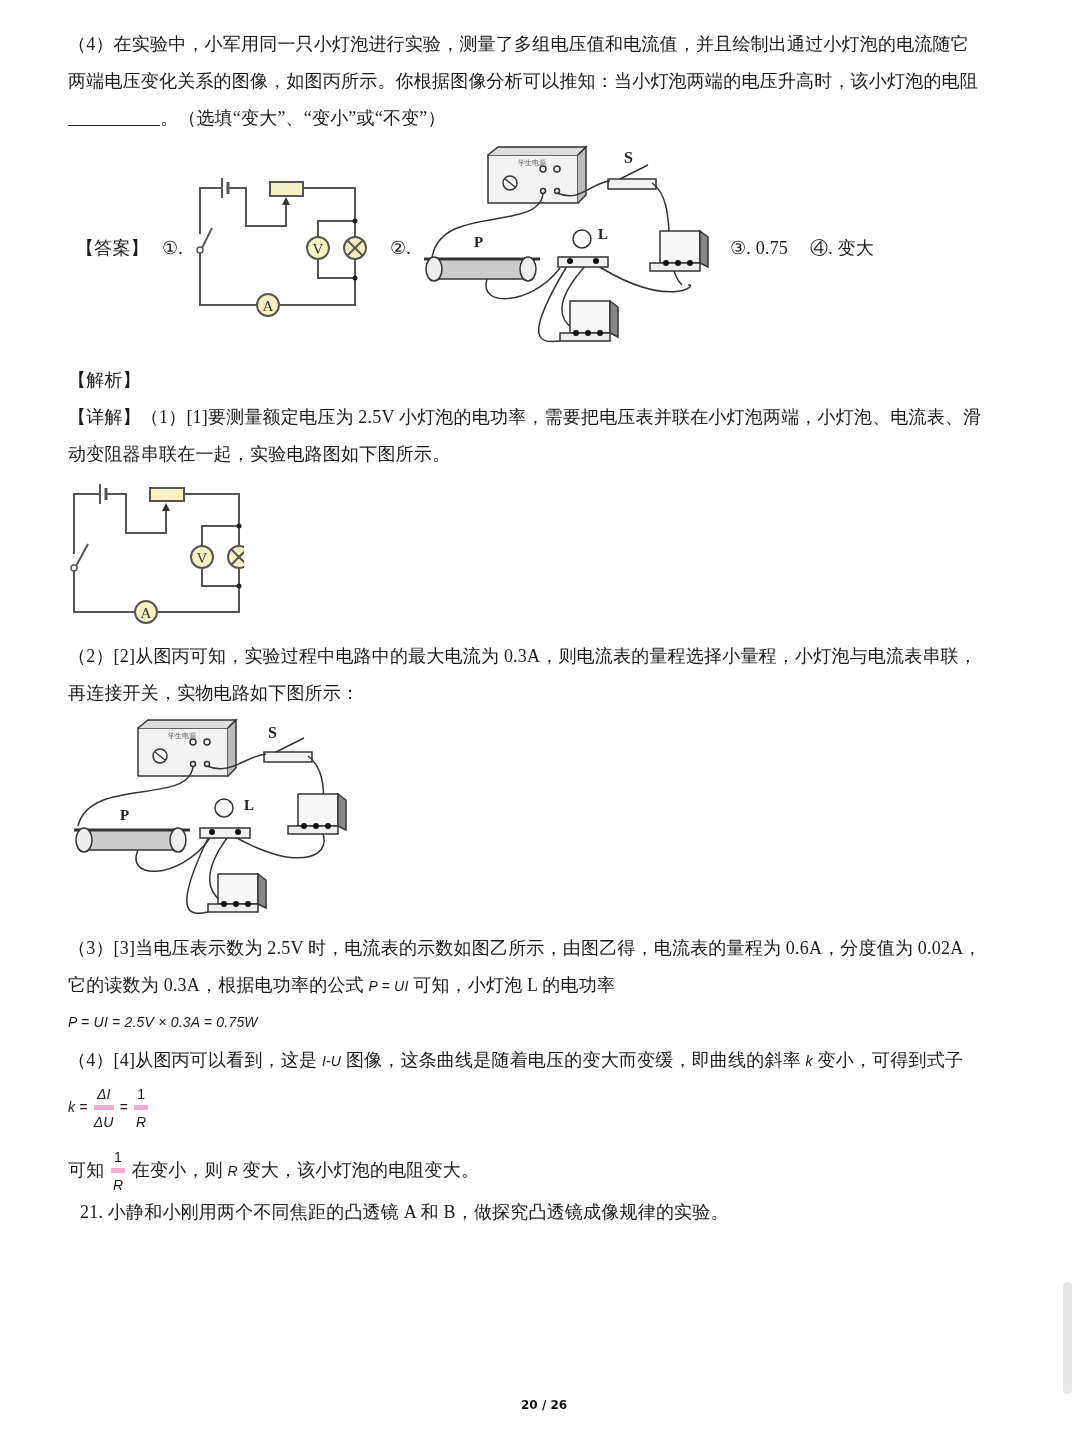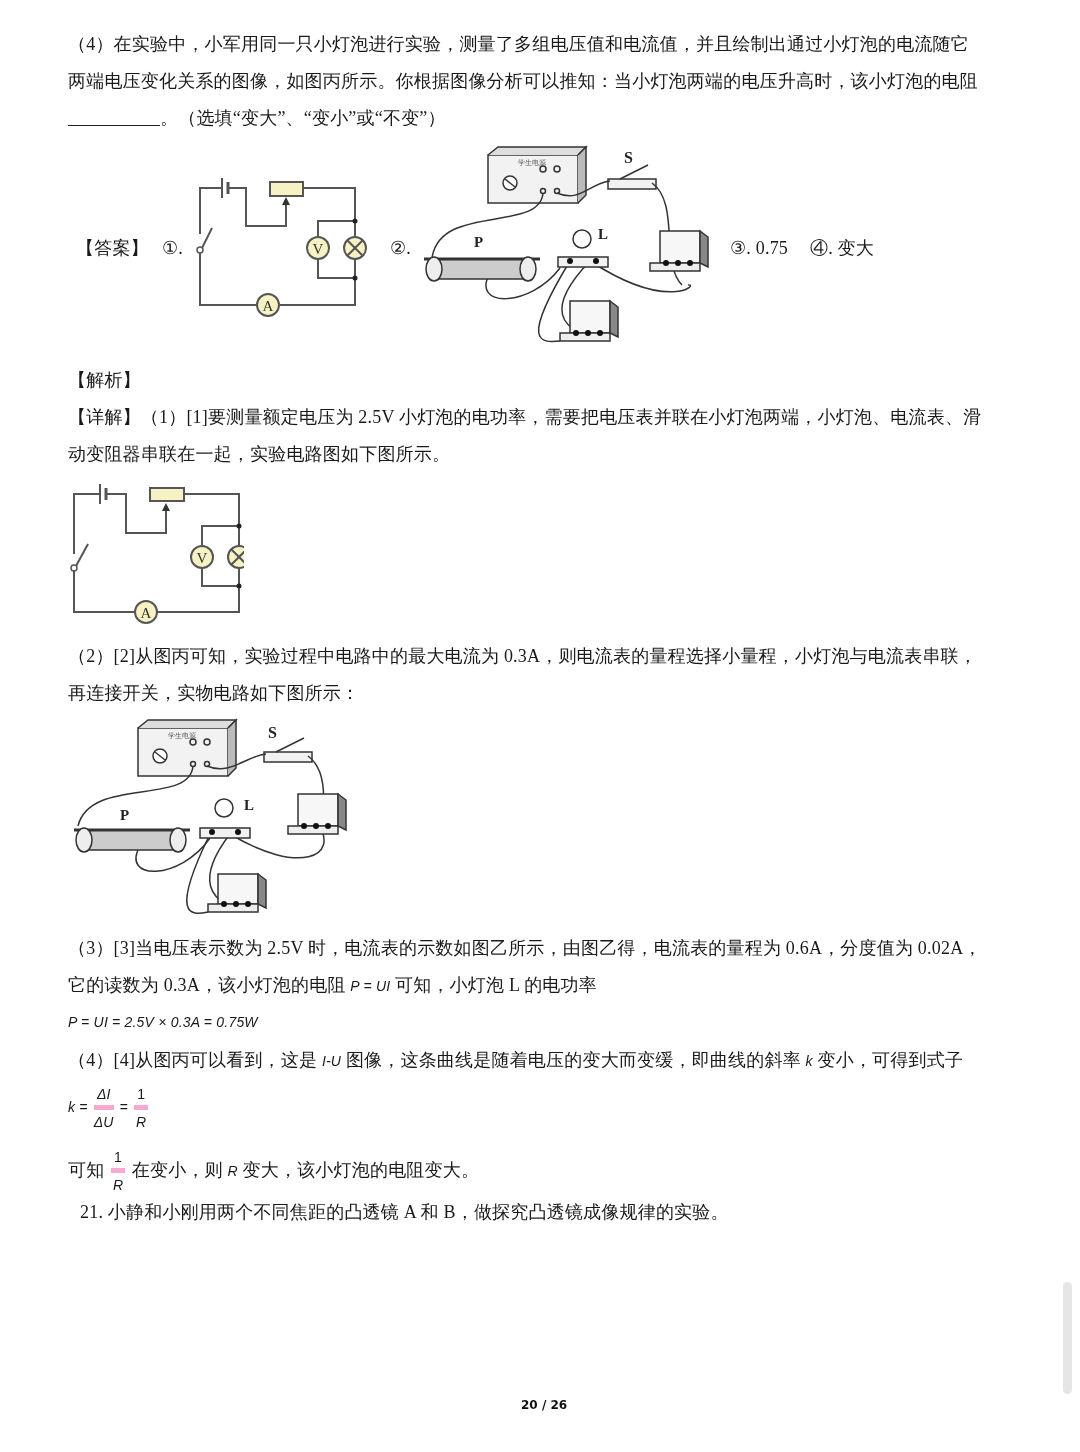--- a/index.html
+++ b/index.html
@@ -220,21 +220,21 @@
       <circle cx="168" cy="116" r="3"></circle>
   </g>
   <text x="98" y="22" font-size="7" fill="#555">学生电源</text>
   <text x="198" y="22" font-size="16" font-weight="bold" fill="#222">S</text>
   <text x="50" y="104" font-size="15" font-weight="bold" fill="#222">P</text>
   <text x="174" y="94" font-size="15" font-weight="bold" fill="#222">L</text>
 </svg>
 
 <div class="line" style="top:936px;">（3）[3]当电压表示数为 2.5V 时，电流表的示数如图乙所示，由图乙得，电流表的量程为 0.6A，分度值为 0.02A，</div>
 <div class="line" style="top:973px;">
-  <span>它的读数为 0.3A，该小灯泡的电阻</span>
+  <span>它的读数为 0.3A，根据电功率的公式</span>
   <span class="math">P = UI</span>
   <span>可知，小灯泡 L 的电功率</span>
 </div>
 <div class="line math" style="top:1010px;">P = UI = 2.5V × 0.3A = 0.75W</div>
 
 <div class="line" style="top:1048px;">
   <span>（4）[4]从图丙可以看到，这是</span>
   <span class="math">I-U</span>
   <span>图像，这条曲线是随着电压的变大而变缓，即曲线的斜率</span>
   <span class="math">k</span>

